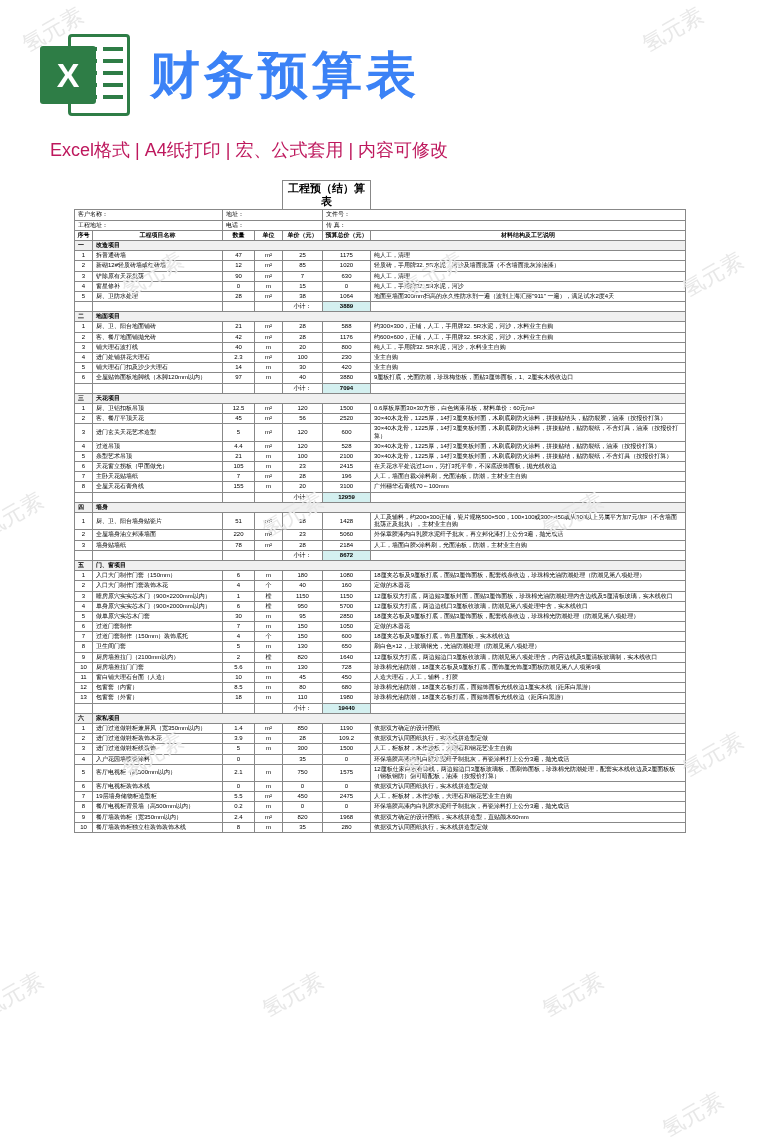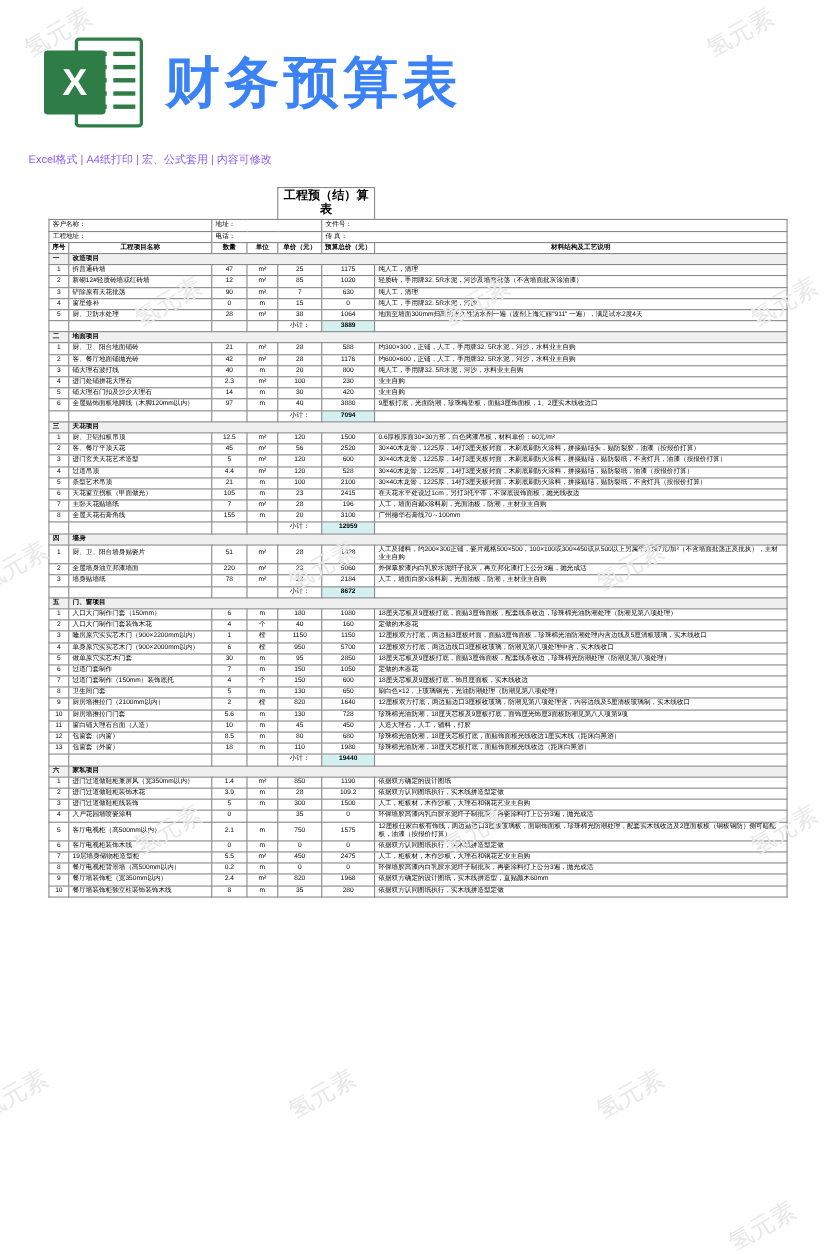--- a/index.html
+++ b/index.html
@@ -58,27 +58,27 @@
     align-items: center;
     justify-content: center;
   }
   .title {
     font-size: 50px;
     font-weight: 800;
     color: #3b82f6;
     letter-spacing: 4px;
   }
   .subtitle {
-    padding: 8px 40px 18px 26px;
-    font-size: 10px;
-    color: #8b5cf6;
+    padding: 8px 40px 18px 50px;
+    font-size: 18px;
+    color: #be185d;
   }
   .sheet-wrap {
     margin: 0 auto;
-    width: 672px;
+    width: 612px;
     background: #fff;
     position: relative;
   }
   table {
     border-collapse: collapse;
     width: 100%;
     font-size: 6px;
     table-layout: fixed;
   }
   th, td {

